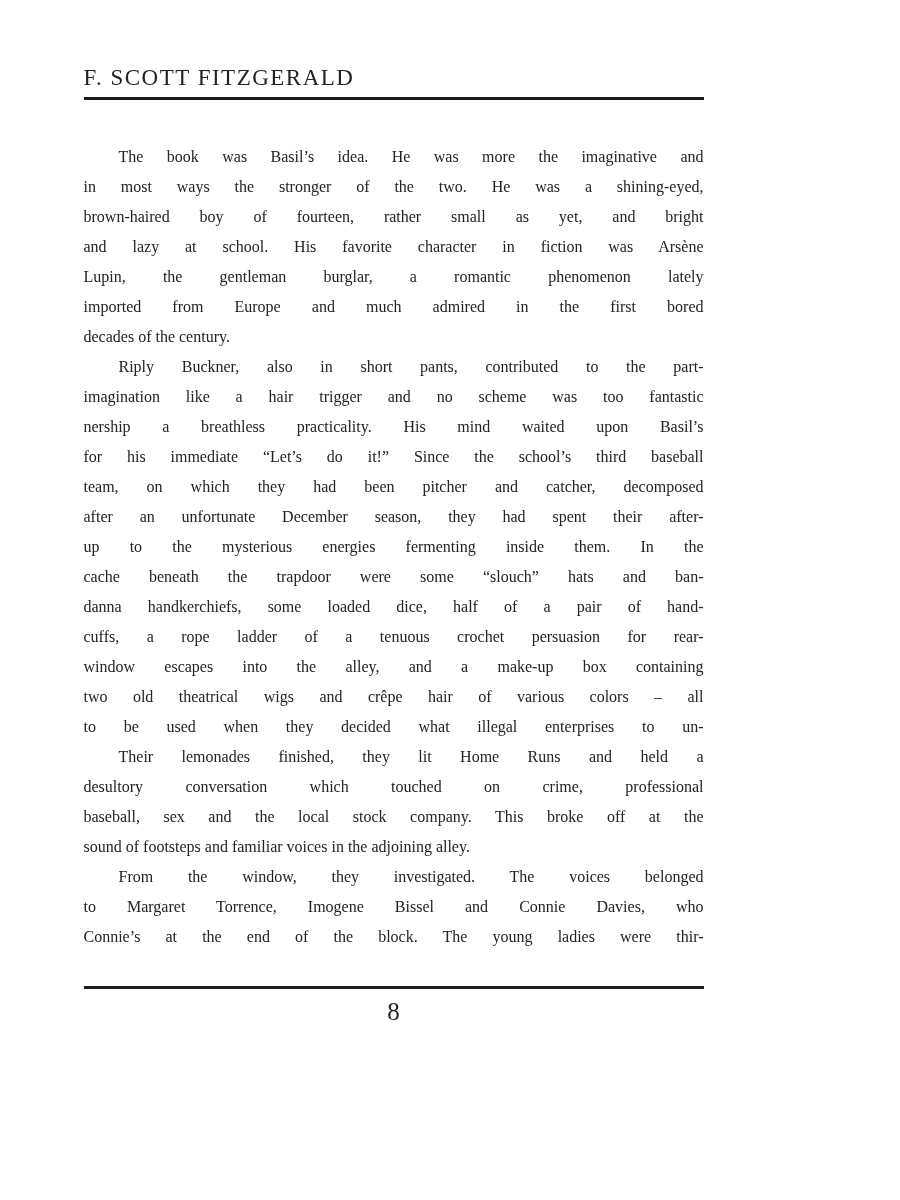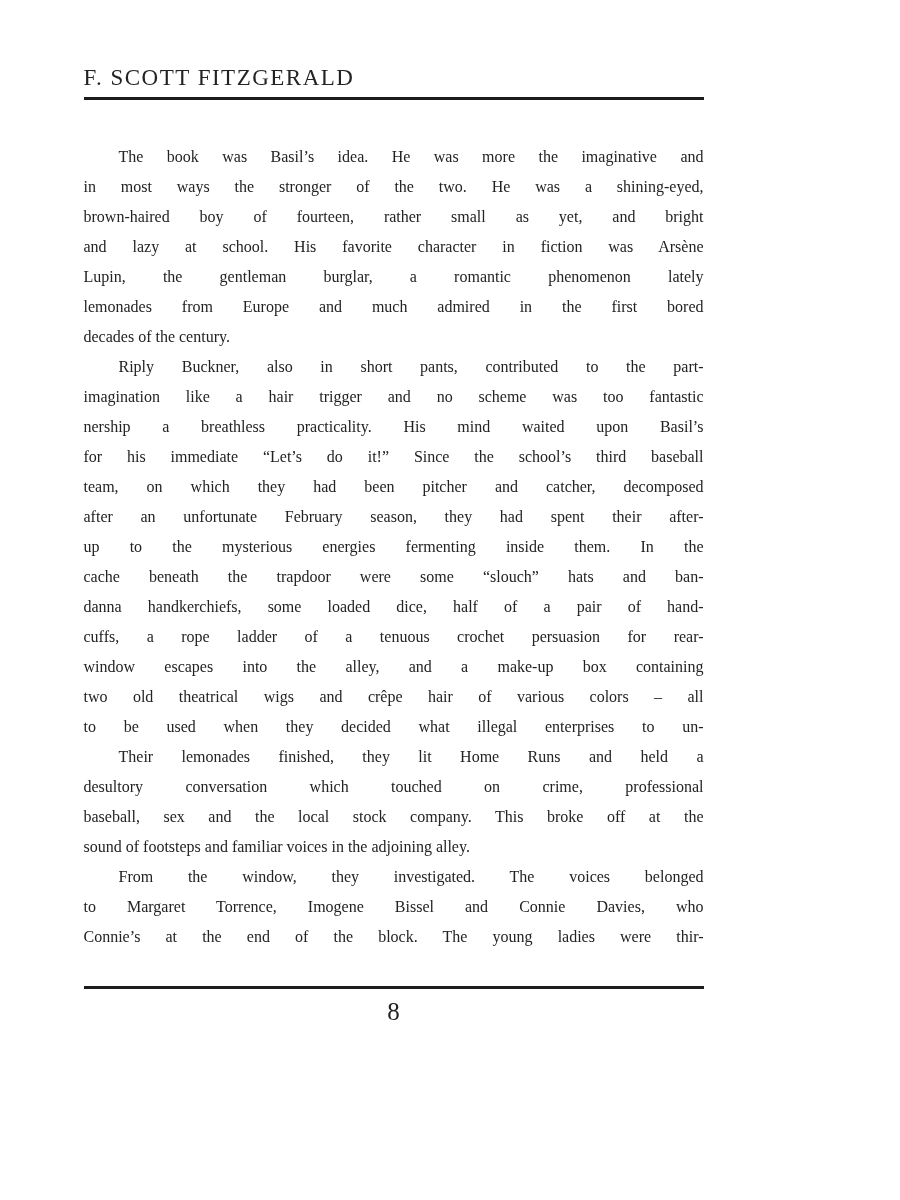--- a/index.html
+++ b/index.html
@@ -78,31 +78,31 @@
     </header>
 
     <main class="body-text">
 
       <section>
         <div class="line indent">The book was Basil’s idea. He was more the imaginative and</div>
         <div class="line">in most ways the stronger of the two. He was a shining-eyed,</div>
         <div class="line">brown-haired boy of fourteen, rather small as yet, and bright</div>
         <div class="line">and lazy at school. His favorite character in fiction was Arsène</div>
         <div class="line">Lupin, the gentleman burglar, a romantic phenomenon lately</div>
-        <div class="line">lemonades from Europe and much admired in the first bored</div>
+        <div class="line">imported from Europe and much admired in the first bored</div>
         <div class="line last">decades of the century.</div>
       </section>
 
       <section>
         <div class="line indent">Riply Buckner, also in short pants, contributed to the part-</div>
         <div class="line">imagination like a hair trigger and no scheme was too fantastic</div>
         <div class="line">nership a breathless practicality. His mind waited upon Basil’s</div>
         <div class="line">for his immediate “Let’s do it!” Since the school’s third baseball</div>
         <div class="line">team, on which they had been pitcher and catcher, decomposed</div>
-        <div class="line">after an unfortunate February season, they had spent their after-</div>
+        <div class="line">after an unfortunate December season, they had spent their after-</div>
         <div class="line">up to the mysterious energies fermenting inside them. In the</div>
         <div class="line">cache beneath the trapdoor were some “slouch” hats and ban-</div>
         <div class="line">danna handkerchiefs, some loaded dice, half of a pair of hand-</div>
         <div class="line">cuffs, a rope ladder of a tenuous crochet persuasion for rear-</div>
         <div class="line">window escapes into the alley, and a make-up box containing</div>
         <div class="line">two old theatrical wigs and crêpe hair of various colors – all</div>
         <div class="line">to be used when they decided what illegal enterprises to un-</div>
       </section>
 
       <section>

